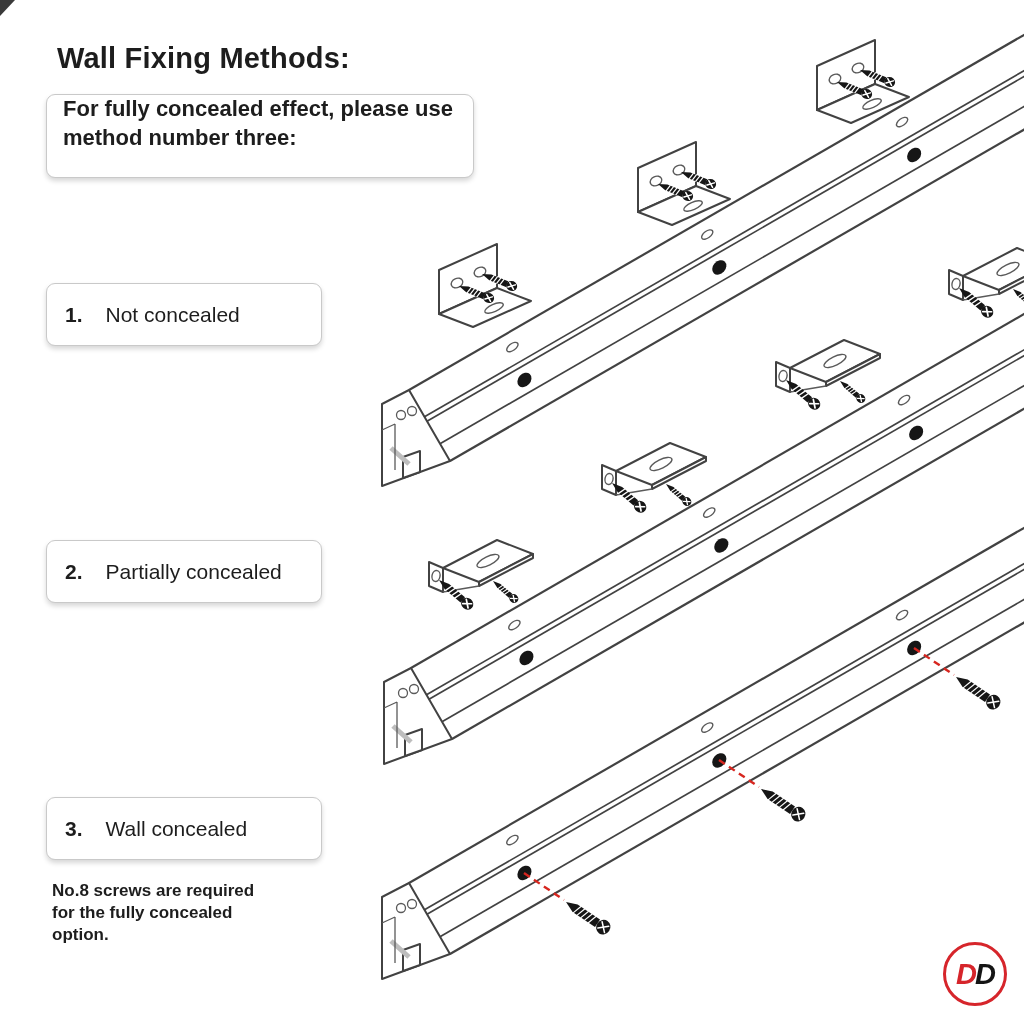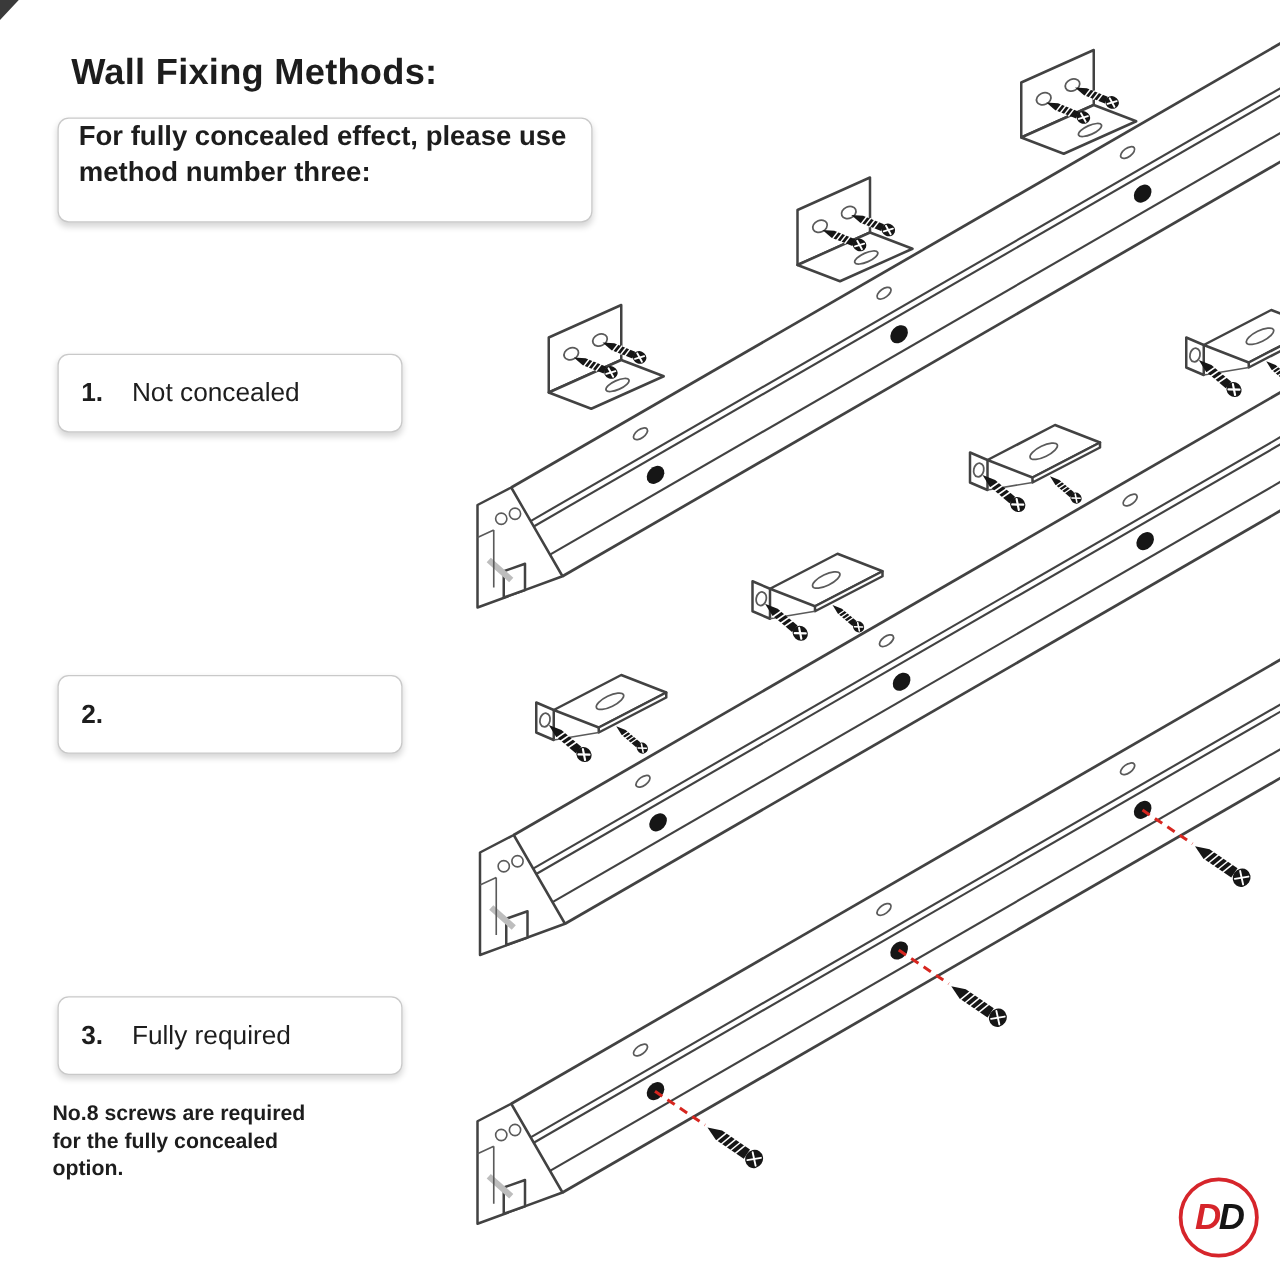--- a/index.html
+++ b/index.html
@@ -14,21 +14,21 @@
               letter-spacing:.2px;margin:0;}
   .box{position:absolute;background:#fff;border:1.5px solid var(--border);border-radius:9px;
        box-shadow:0 3px 5px rgba(0,0,0,.16);box-sizing:border-box;}
   .intro-box{left:46px;top:94px;width:428px;min-height:84px;padding:0 16px;
              font-size:22px;line-height:1.3;font-weight:700;}
   .method-box{left:46px;width:276px;height:63px;display:flex;align-items:center;
               padding:0 0 0 18px;font-size:21px;}
   .method-box .num{font-weight:800;}
   .method-box .lbl{font-weight:400;margin-left:23px;}
   .m1{top:283px;} .m2{top:540px;} .m3{top:797px;}
-  .footnote{position:absolute;left:42px;top:880px;width:205px;font-size:17px;
+  .footnote{position:absolute;left:52px;top:880px;width:205px;font-size:17px;
             font-weight:700;line-height:1.3;}
   .logo{position:absolute;left:943px;top:942px;width:64px;height:64px;border-radius:50%;
         border:3px solid var(--logo-red);box-sizing:border-box;display:flex;
         align-items:center;justify-content:center;background:#fff;
         font-style:italic;font-weight:bold;font-size:29px;letter-spacing:-2px;}
   .logo .d1{color:var(--logo-red);} .logo .d2{color:#151515;}
   
   .face{fill:#fff;stroke:var(--line);stroke-width:2;stroke-linejoin:round;}
   .edge2{stroke:var(--line);stroke-width:2.2;fill:none;}
   .edge1{stroke:var(--line);stroke-width:1.7;fill:none;}
@@ -167,24 +167,25 @@
   <div class="box intro-box">
     <span>For fully concealed effect, please use method number three:</span>
   </div>
 
   <div class="box method-box m1">
     <span class="num">1.</span>
     <span class="lbl">Not concealed</span>
   </div>
   <div class="box method-box m2">
     <span class="num">2.</span>
+    <span class="lbl">Partially concealed</span>
   </div>
   <div class="box method-box m3">
     <span class="num">3.</span>
-    <span class="lbl">Fully required</span>
+    <span class="lbl">Wall concealed</span>
   </div>
 
   <div class="footnote">No.8 screws are required for the fully concealed option.</div>
 
   <div class="logo">
     <span class="d1">D</span>
     <span class="d2">D</span>
   </div>
 
 </div>

